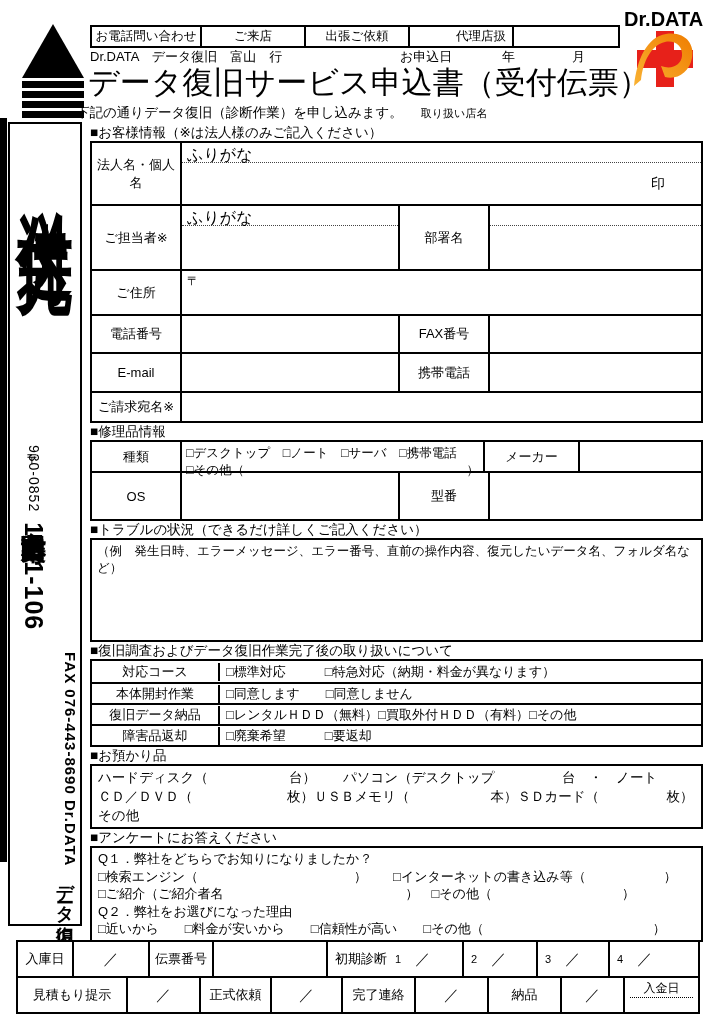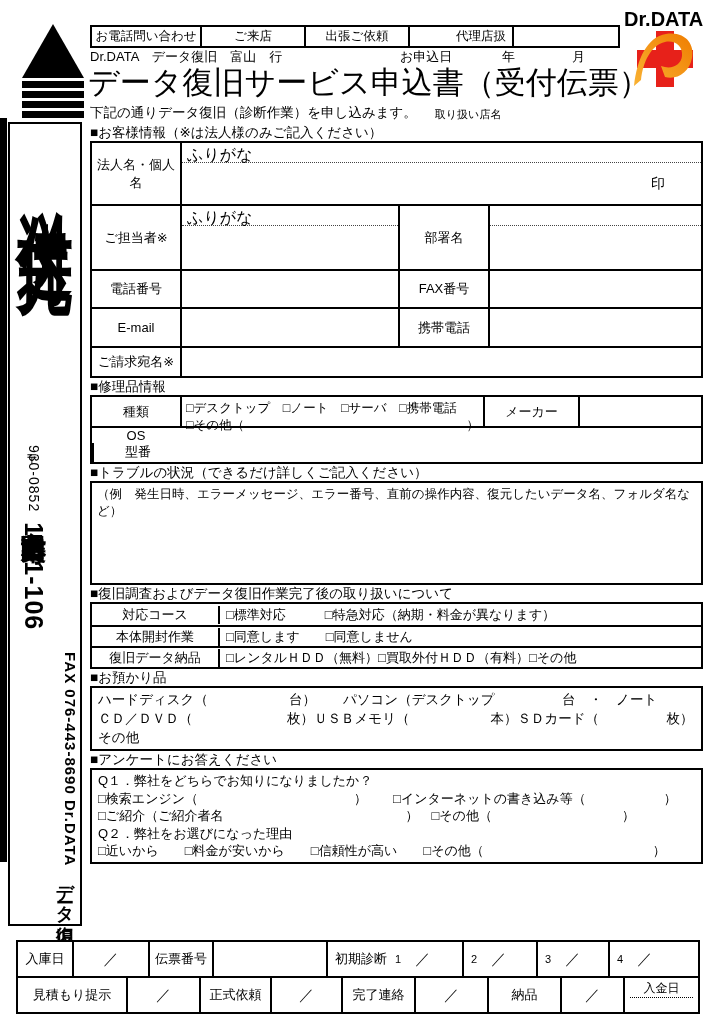--- a/index.html
+++ b/index.html
@@ -42,21 +42,21 @@
   .apply-row { position:absolute; left:90px; top:48px; width:625px; height:18px; font-size:13px; }
   .apply-row span { position:absolute; white-space:nowrap; }
   .ar-recipient { left:0; }
   .ar-date { left:310px; } .ar-year { left:412px; } .ar-month { left:482px; } .ar-day { left:546px; }
 
   .logo { position:absolute; left:624px; top:8px; width:104px; }
   .logo-text { font-size:20px; font-weight:bold; letter-spacing:0px; }
   .logo-graphic { margin-left:8px; margin-top:-2px; }
 
   .page-title { position:absolute; left:88px; top:62px; font-size:31px; letter-spacing:0px; white-space:nowrap; }
-  .subtitle-row { position:absolute; left:90px; top:104px; display:flex; align-items:flex-end; }
+  .subtitle-row { position:absolute; left:76px; top:104px; display:flex; align-items:center; }
   .subtitle { font-size:13.5px; }
   .dealer { font-size:11px; margin-left:18px; }
 
   
   .main { position:absolute; left:90px; top:124px; width:613px; }
   .sec-h { font-size:13.5px; line-height:17px; height:17px; white-space:nowrap; }
 
   .btable { border:2px solid #000; width:100%; background:#fff; }
   .trow { display:flex; border-top:2px solid #000; }
   .trow:first-child { border-top:none; }
@@ -79,21 +79,21 @@
   .h-contact-main { height:45px; }
   .r-address { height:45px; }
   .r-phone { height:38px; }
   .r-email { height:39px; }
   .r-billing { height:30px; }
 
   
   .rw-checks { width:303px; }
   .rw-maker { width:95px; }
   .r-type { height:29px; }
-  .r-os { height:36px;flex-direction:column; }
+  .r-os { height:48px; }
   .type-opts { font-size:12.5px; padding:3px 4px 0; display:flex; flex-direction:column; flex:1; }
   .type-line2 { display:flex; justify-content:space-between; }
 
   .trouble-box { border:2px solid #000; height:104px; font-size:12.5px; padding:3px 5px; }
 
   
   .hw-label { width:126px; }
   .h-row { height:21px; align-items:center; }
   .h-opts { font-size:13px; padding-left:6px; display:flex; align-items:center; flex:1; white-space:nowrap; }
 
@@ -200,20 +200,26 @@
       <div class="colflex bl cw-v1" style="flex:none;">
         <div class="furirow">ふりがな</div>
         <div class="h-contact-main"></div>
       </div>
       <div class="lbl bl cw-l2">部署名</div>
       <div class="colflex bl">
         <div class="furirow"></div>
         <div></div>
       </div>
     </div>
+    <div class="trow r-address">
+      <div class="lbl cw-label">ご住所</div>
+      <div class="addr-cell bl">
+        <span>〒</span>
+      </div>
+    </div>
     <div class="trow r-phone">
       <div class="lbl cw-label">電話番号</div>
       <div class="bl cw-v1"></div>
       <div class="lbl bl cw-l2">FAX番号</div>
       <div class="bl cw-v2"></div>
     </div>
     <div class="trow r-email">
       <div class="lbl cw-label">E-mail</div>
       <div class="bl cw-v1"></div>
       <div class="lbl bl cw-l2">携帯電話</div>
@@ -258,20 +264,24 @@
       <div class="lbl hw-label">対応コース</div>
       <div class="h-opts bl">□標準対応　　　□特急対応（納期・料金が異なります）</div>
     </div>
     <div class="trow h-row">
       <div class="lbl hw-label">本体開封作業</div>
       <div class="h-opts bl">□同意します　　□同意しません</div>
     </div>
     <div class="trow h-row">
       <div class="lbl hw-label">復旧データ納品</div>
       <div class="h-opts bl">□レンタルＨＤＤ（無料）□買取外付ＨＤＤ（有料）□その他</div>
+    </div>
+    <div class="trow h-row">
+      <div class="lbl hw-label">障害品返却</div>
+      <div class="h-opts bl">□廃棄希望　　　□要返却</div>
     </div>
   </div>
 
   <div class="sec-h">■お預かり品</div>
   <div class="deposit-box">
     <div>ハードディスク（　　　　　　台）　　パソコン（デスクトップ　　　　　台　・　ノート　　　　　台）</div>
     <div>ＣＤ／ＤＶＤ（　　　　　　　枚）ＵＳＢメモリ（　　　　　　本）ＳＤカード（　　　　　枚）</div>
     <div>その他</div>
   </div>
 

